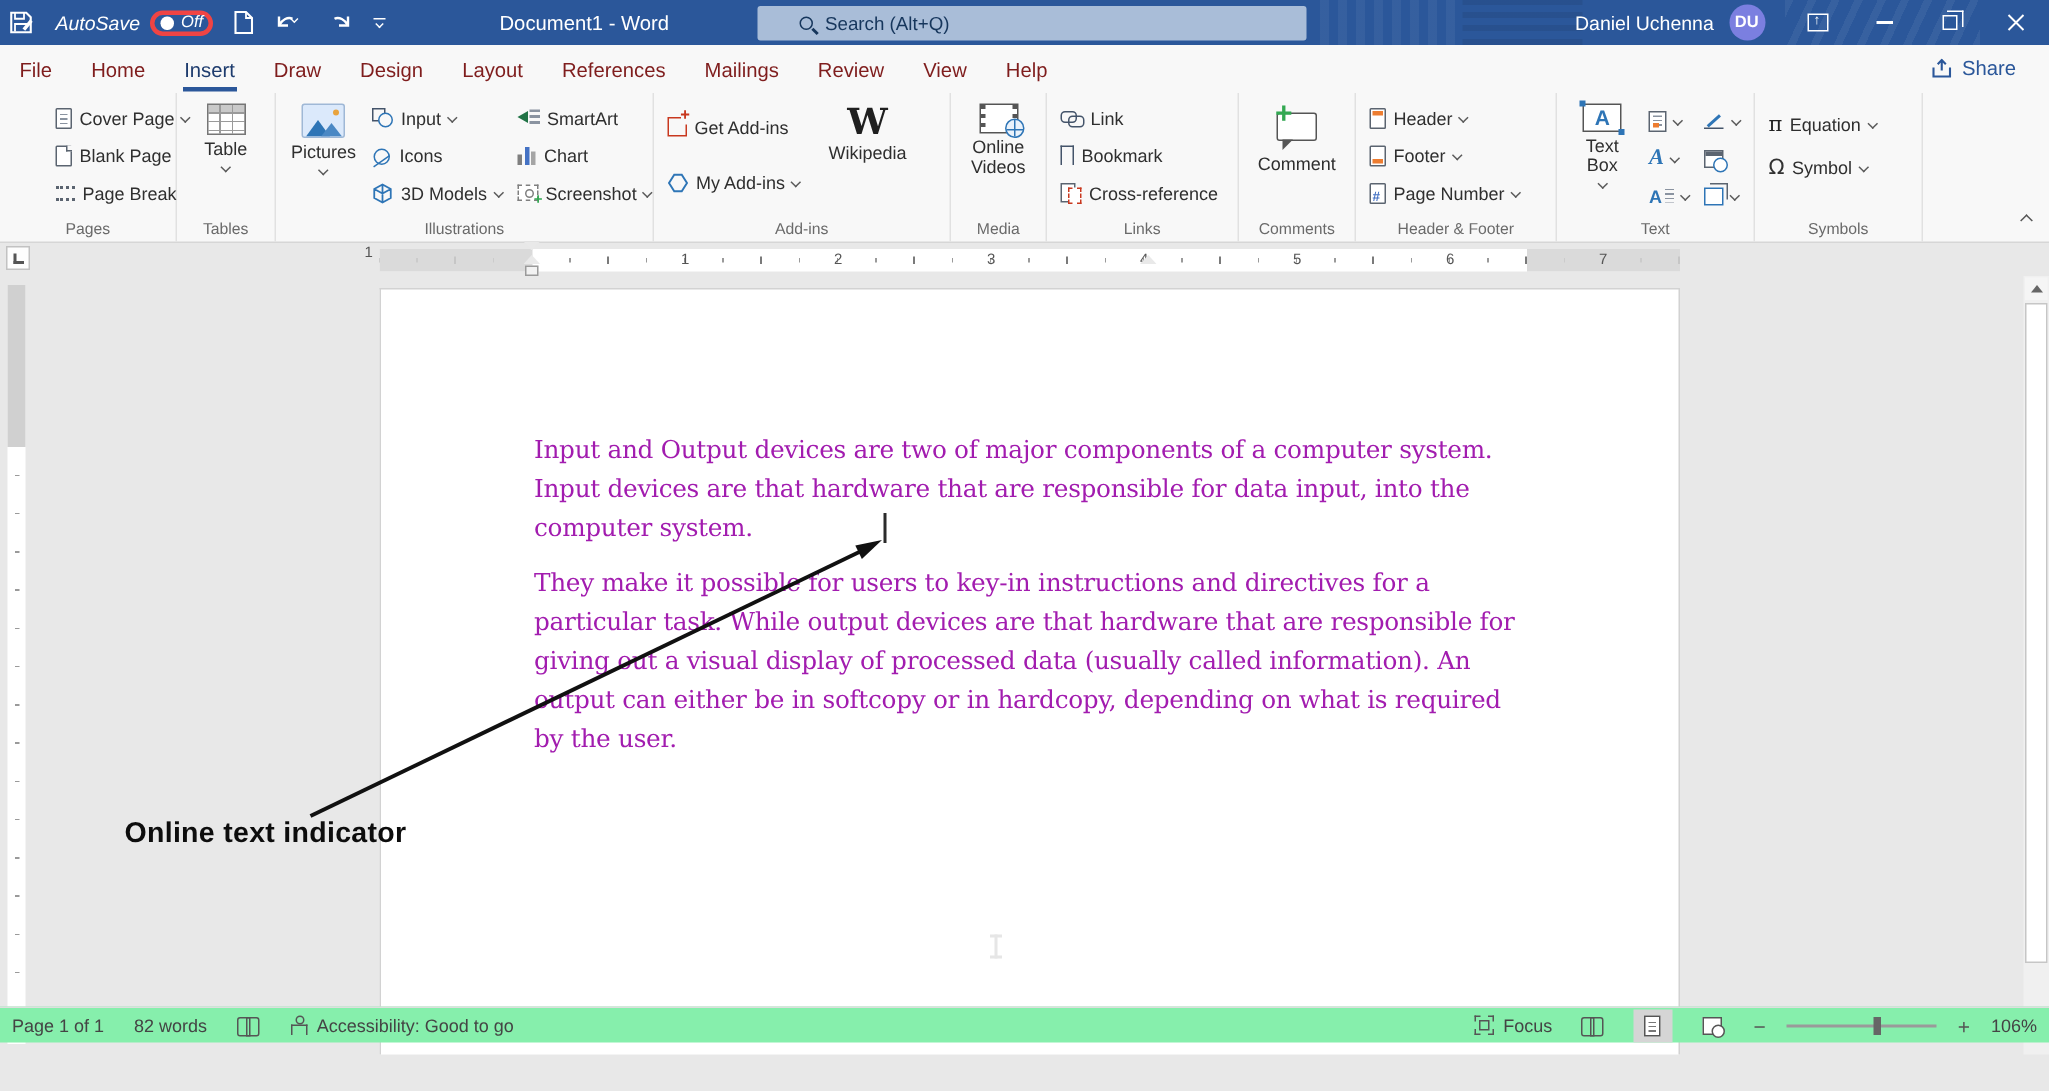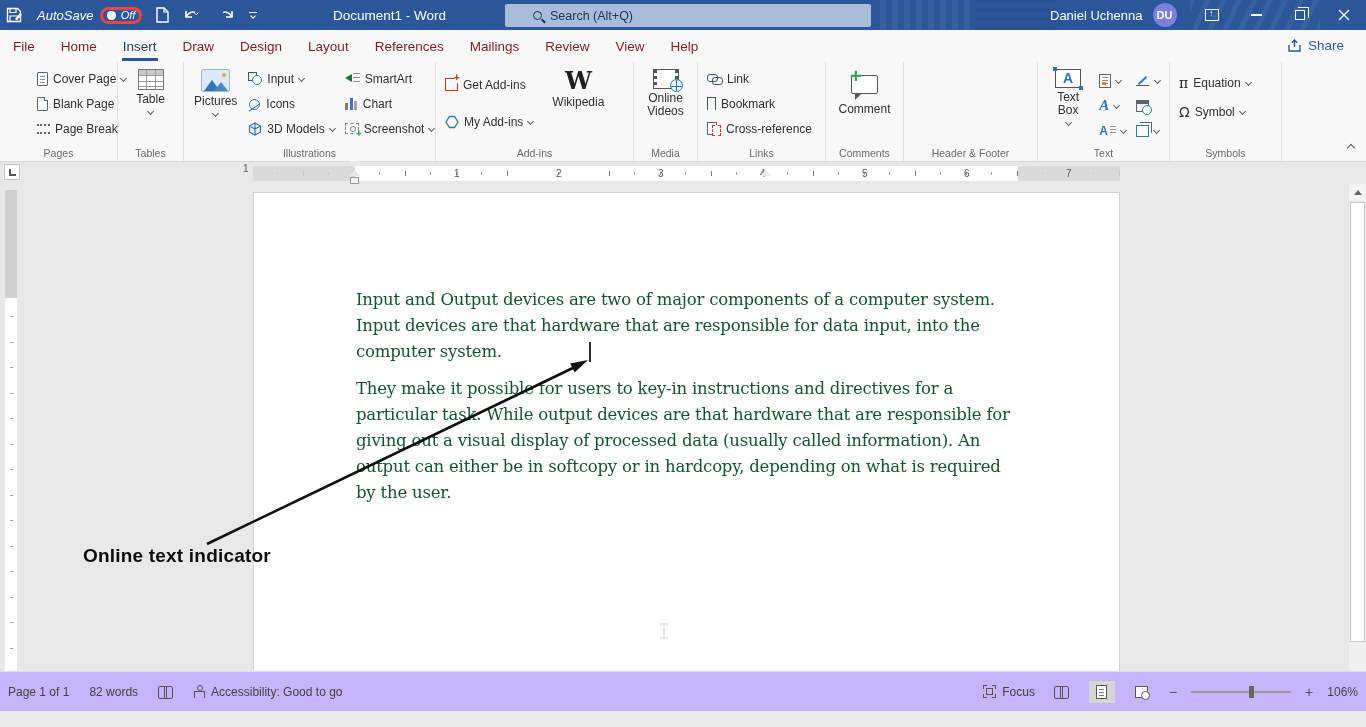--- a/index.html
+++ b/index.html
@@ -149,35 +149,35 @@
   .ind-box { position:absolute; left:350px; top:15px; width:9px; height:7px; background:#f2f2f2; border:1px solid #9a9a9a; }
   .ind-right { position:absolute; left:760px; top:8px; width:11px; height:6px; background:#e9e9e9; clip-path:polygon(50% 0,100% 100%,0 100%); filter:drop-shadow(0 0 1px #8a8a8a); }
 
   
   .workspace { position:absolute; left:0; top:184px; width:1366px; height:519px; background:#e8e8e8; }
   .vruler { position:absolute; left:5px; top:6px; width:12px; height:506px; background:#fff;
      background-image:repeating-linear-gradient(to bottom, transparent 0 24.5px, #9a9a9a 24.5px 25.5px);
      background-size:3px 100%; background-position:4.5px 0; background-repeat:no-repeat; }
   .vruler .vmargin { position:absolute; top:0; left:0; right:0; height:108px; background:#d0d0d0; }
   .page { position:absolute; left:253px; top:8px; width:867px; height:511px; background:#fff; border:1px solid #d2d2d2; border-bottom:none; }
-  .doc-text { position:absolute; left:102px; top:94px; width:668px; font-family:"DejaVu Serif", serif; font-size:16.5px; line-height:26px; color:#14532d; letter-spacing:-0.2px; }
+  .doc-text { position:absolute; left:102px; top:94px; width:668px; font-family:"DejaVu Serif", serif; font-size:16.5px; line-height:26px; color:#a21caf; letter-spacing:-0.2px; }
   .doc-text p + p { margin-top:11px; }
   .caret { position:absolute; left:335px; top:149px; width:1.5px; height:20px; background:#2b2b2b; }
   .ibeam { position:absolute; left:409px; top:430px; width:2px; height:16px; background:#e6e6e6; }
   .ibeam::before, .ibeam::after { content:""; position:absolute; left:-3px; width:8px; height:2px; background:#e6e6e6; }
   .ibeam::before { top:0; } .ibeam::after { bottom:0; }
   .annotation { position:absolute; left:83px; top:361px; font-size:19px; font-weight:bold; color:#0d0d0d; letter-spacing:.2px; }
   .arrow-svg { position:absolute; left:0; top:0; width:1366px; height:519px; pointer-events:none; }
   .vscroll { position:absolute; right:0; top:0; width:17px; height:519px; background:#f0f0f0; }
   .vscroll .up { position:absolute; top:1px; left:1px; width:15px; height:15px; background:#f5f5f5; display:flex; align-items:center; justify-content:center; }
   .vscroll .up .tri { width:0; height:0; border-left:4px solid transparent; border-right:4px solid transparent; border-bottom:5px solid #666; }
   .vscroll .thumb { position:absolute; top:18px; left:1px; width:15px; height:440px; background:#fff; border:1px solid #c6c6c6; }
 
   
-  .statusbar { position:absolute; left:0; top:671px; width:1366px; height:40px; background:#c4b5fd; border-top:1px solid #dedede; display:flex; align-items:center; font-size:12px; color:#444; }
+  .statusbar { position:absolute; left:0; top:671px; width:1366px; height:24px; background:#86efac; border-top:1px solid #dedede; display:flex; align-items:center; font-size:12px; color:#444; }
   .sb-left { display:flex; align-items:center; gap:20px; padding-left:8px; }
   .sb-item { display:flex; align-items:center; gap:6px; }
   .sb-right { position:absolute; right:8px; display:flex; align-items:center; gap:14px; }
   .book-ic { width:15px; height:11px; position:relative; }
   .book-ic::before, .book-ic::after { content:""; position:absolute; top:0; width:7px; height:11px; border:1.2px solid #555; }
   .book-ic::before { left:0; border-radius:2px 0 0 2px; }
   .book-ic::after { right:0; border-radius:0 2px 2px 0; }
   .acc-ic { width:12px; height:13px; position:relative; }
   .acc-ic::before { content:""; position:absolute; left:4px; top:0; width:4px; height:4px; border:1.3px solid #555; border-radius:50%; }
   .acc-ic::after { content:""; position:absolute; left:1px; top:6px; width:9px; height:6px; border-top:1.4px solid #555; border-left:1.4px solid #555; border-right:1.4px solid #555; }
@@ -429,20 +429,43 @@
     <span class="big-btn">
       <span class="ic comment-ic">
           <span class="plus">+</span>
         </span>
       <span style="margin-top:6px;">Comment</span>
     </span>
     <span class="group-label">Comments</span>
   </div>
 
   <div class="group" style="width:134px;">
+    <div class="col">
+      <span class="small-btn">
+        <span class="ic doc-ic">
+            <span class="bar-top"></span>
+          </span>
+        <span>Header</span>
+          <span class="chev"></span>
+      </span>
+      <span class="small-btn">
+        <span class="ic doc-ic">
+            <span class="bar-bot"></span>
+          </span>
+        <span>Footer</span>
+          <span class="chev"></span>
+      </span>
+      <span class="small-btn">
+        <span class="ic doc-ic">
+            <span class="hash">#</span>
+          </span>
+        <span>Page Number</span>
+          <span class="chev"></span>
+      </span>
+    </div>
     <span class="group-label">Header &amp; Footer</span>
   </div>
 
   <div class="group" style="width:132px;">
     <span class="big-btn">
       <span class="ic textbox-ic">A</span>
       <span>Text Box</span>
       <span class="chev"></span>
     </span>
     <div class="col" style="padding-top:2px;">

